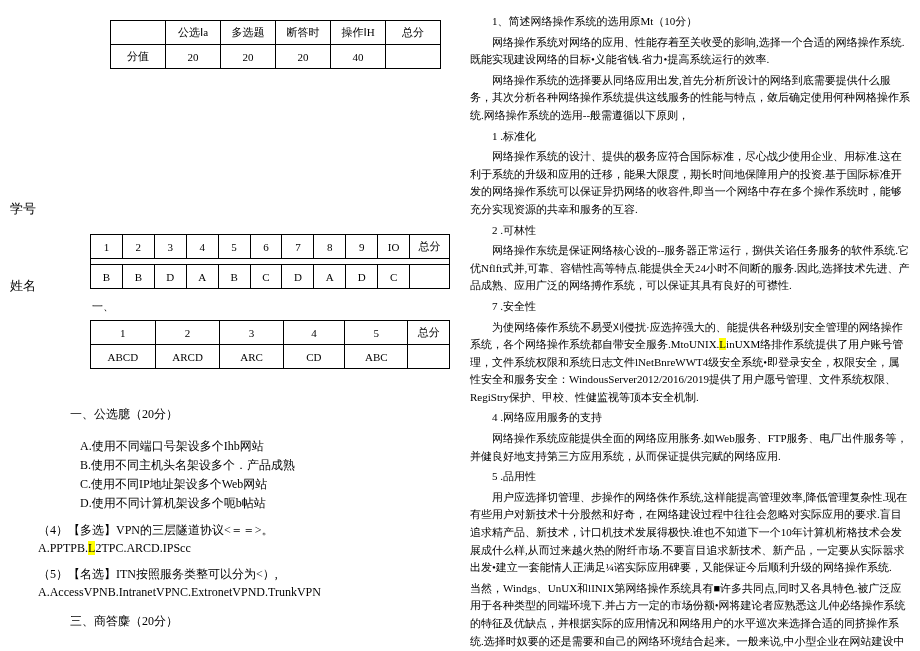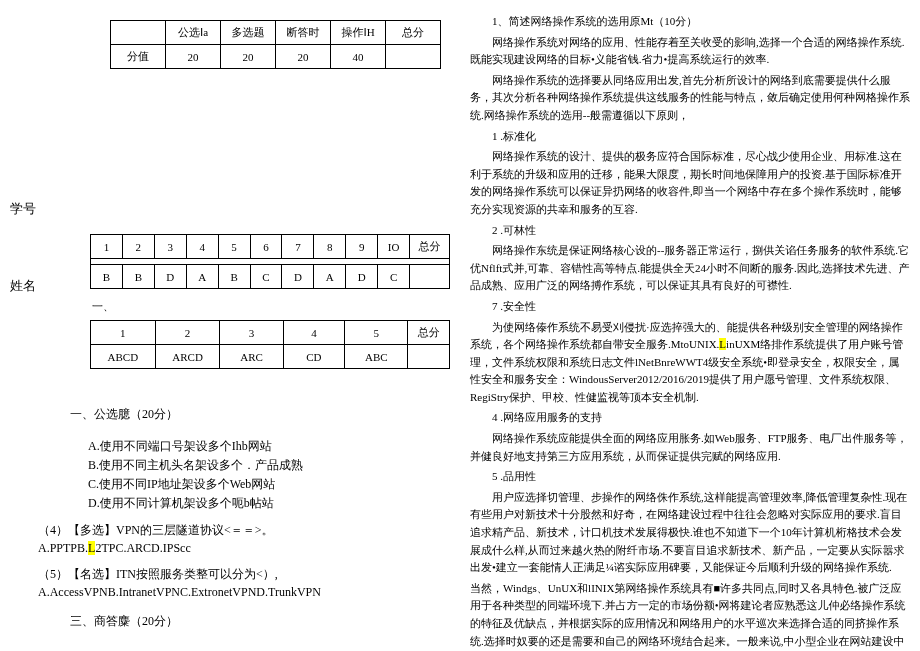--- a/index.html
+++ b/index.html
@@ -54,21 +54,21 @@
   .t2 { margin-left: 80px; margin-top: 165px; }
   .t2 td { width: 32px; height: 24px; }
   .t2 td.wide { width: 40px; }
   .dash { margin-left: 82px; margin-top: 2px; font-size: 11px; }
   .t3 { margin-left: 80px; margin-top: 6px; }
   .t3 td { width: 70px; height: 24px; }
   .t3 td.wide { width: 46px; }
   .sections { margin-top: 34px; margin-left: 60px; font-size: 12px; line-height: 1.9; }
   .sections p { margin: 4px 0; }
   .opts { margin-left: 70px; margin-top: 12px; }
-  .opts p { margin: 2px 8px; }
+  .opts p { margin: 2px 0; }
   .qblk { margin-left: 28px; margin-top: 10px; }
   .qblk p { margin: 2px 0; }
   .right-col p { margin: 3px 0; text-indent: 2em; }
   .right-col .num { text-indent: 2em; }
   .right-col .head { text-indent: 2em; font-weight: normal; }
   .hl { background: #ffff00; }
 </style>
 </head>
 <body>
 

